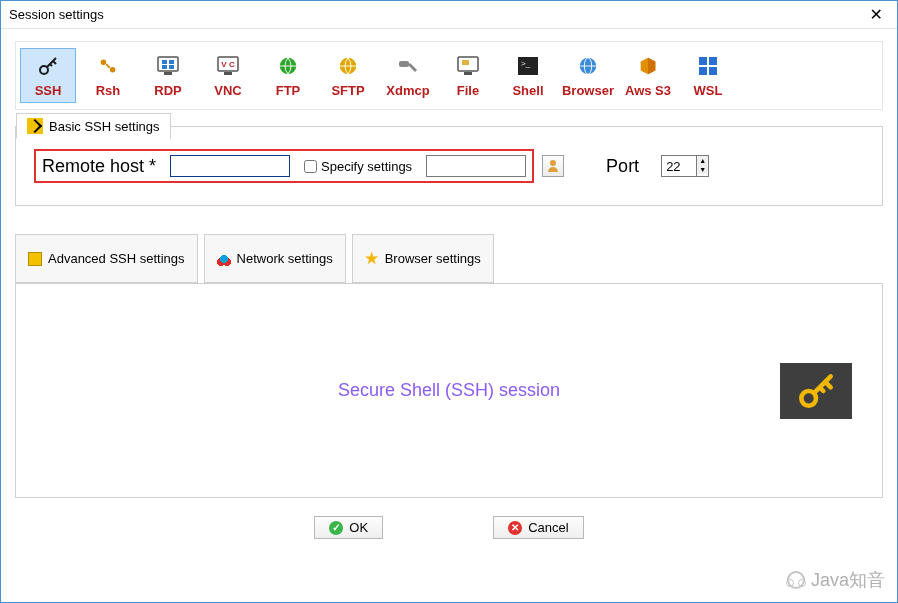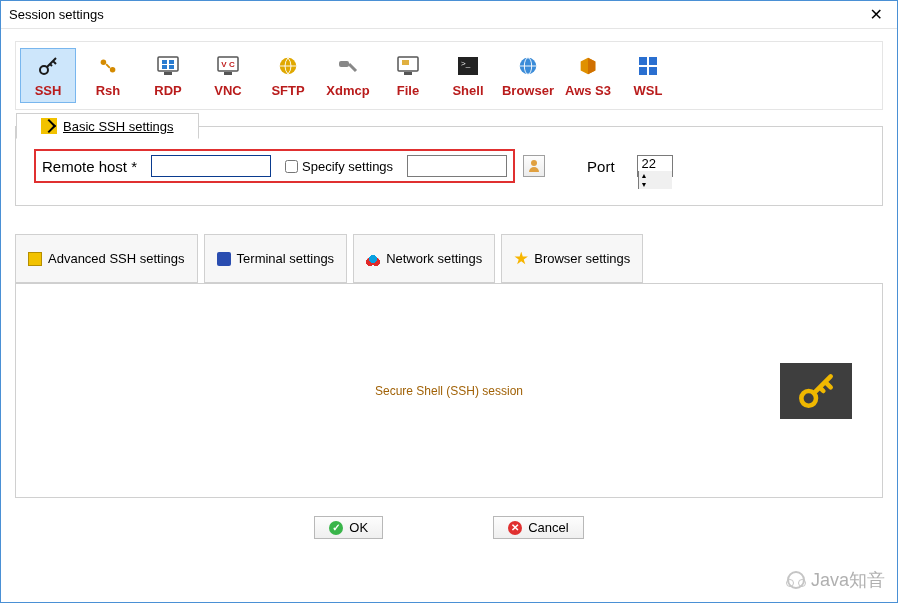--- a/index.html
+++ b/index.html
@@ -8,46 +8,46 @@
   .titlebar { display: flex; align-items: center; justify-content: space-between; height: 28px; padding: 0 8px; background: #fff; border-bottom: 1px solid #e5e5e5; }
   .titlebar-title { font-size: 13px; }
   .close-x { font-size: 16px; line-height: 1; padding: 2px 6px; cursor: pointer; }
   .content { padding: 12px 14px 0 14px; }
   .proto-row { display: flex; gap: 4px; border: 1px solid #e5e5e5; padding: 6px 4px; }
   .proto-item { width: 56px; display: flex; flex-direction: column; align-items: center; gap: 4px; padding: 4px 2px; border: 1px solid transparent; cursor: pointer; text-align: center; }
   .proto-item.selected { background: #cde6fb; border: 1px solid #78b6ee; }
   .proto-icon { width: 26px; height: 26px; display: flex; align-items: center; justify-content: center; }
   .proto-label { font-size: 13px; color: #b91c1c; font-weight: bold; }
   .basic-wrap { margin-top: 16px; border: 1px solid #d0d0d0; position: relative; padding: 22px 18px 22px 18px; }
-  .tab-chip { position: absolute; top: -14px; left: 0; background: #fff; border: 1px solid #d0d0d0; border-bottom: 1px solid #fff; display: inline-flex; align-items: center; gap: 6px; padding: 4px 24px; font-size: 13px; text-decoration: underline; }
+  .tab-chip { position: absolute; top: -14px; left: 0; background: #fff; border: 1px solid #d0d0d0; border-bottom: 1px solid #fff; display: inline-flex; align-items: center; gap: 6px; padding: 4px 10px; font-size: 13px; }
   .tab-chip .ic { width: 16px; height: 16px; background: #f2c200; display: inline-block; position: relative; }
   .tab-chip .ic::after { content: ""; position: absolute; width: 8px; height: 8px; border: 2px solid #000; border-left: none; border-top: none; transform: rotate(-45deg); left: 3px; top: 3px; }
   .basic-row { display: flex; align-items: center; gap: 8px; }
   .redbox { border: 2px solid #e03030; padding: 4px 6px; display: inline-flex; align-items: center; gap: 14px; }
-  .field-label { font-size: 15px; }
+  .field-label { font-size: 18px; }
   .text-input { border: 1px solid #7a7a7a; height: 22px; padding: 0 4px; font-family: inherit; font-size: 13px; }
   .host-input { width: 120px; border: 1px solid #0a3b8f; }
   .chk { display: inline-flex; align-items: center; gap: 4px; }
   .chk input { width: 13px; height: 13px; }
   .user-input { width: 100px; background: #fff; }
   .btn-user { width: 22px; height: 22px; border: 1px solid #a0a0a0; background: linear-gradient(#fdfdfd,#ececec); display: inline-flex; align-items: center; justify-content: center; cursor: pointer; }
   .port-wrap { display: inline-flex; align-items: center; gap: 22px; margin-left: 34px; }
-  .port-spin { display: inline-flex; align-items: stretch; border: 1px solid #7a7a7a; height: 22px; flex-direction: column; }
+  .port-spin { display: inline-flex; align-items: stretch; border: 1px solid #7a7a7a; height: 22px; }
   .port-spin input { border: none; width: 34px; padding: 0 4px; font-family: inherit; font-size: 13px; }
   .spin-btns { display: flex; flex-direction: column; border-left: 1px solid #7a7a7a; }
   .spin-btns span { font-size: 7px; line-height: 1; padding: 1px 2px; cursor: pointer; background: #f0f0f0; }
   .tabs2 { margin-top: 28px; display: flex; gap: 6px; }
   .tab2 { display: inline-flex; align-items: center; gap: 6px; padding: 16px 12px; border: 1px solid #d0d0d0; background: #f7f7f7; cursor: pointer; font-size: 13px; }
   .tab2 .ic2 { width: 14px; height: 14px; display: inline-block; }
   .ic-adv { background: #f2c200; border: 1px solid #b58e00; }
   .ic-term { background: #2a4db0; border-radius: 2px; }
   .ic-net { background: radial-gradient(circle, #0aa0e0 40%, transparent 41%), radial-gradient(circle at 30% 70%, #e02a2a 30%, transparent 31%), radial-gradient(circle at 70% 70%, #e02a2a 30%, transparent 31%); }
   .ic-book { background: #f7b500; clip-path: polygon(50% 0,61% 35%,98% 35%,68% 57%,79% 91%,50% 70%,21% 91%,32% 57%,2% 35%,39% 35%); }
   .panel { border: 1px solid #d0d0d0; border-top: 1px solid #cfcfcf; height: 215px; position: relative; display: flex; align-items: center; justify-content: center; }
-  .panel-title { font-size: 12px; color: #a16207; }
+  .panel-title { font-size: 18px; color: #8b5cf6; }
   .key-badge { position: absolute; right: 30px; top: 50%; transform: translateY(-50%); width: 72px; height: 56px; background: #3e3e3e; display: flex; align-items: center; justify-content: center; }
   .btn-row { display: flex; justify-content: center; gap: 110px; margin-top: 18px; }
   .dlg-btn { display: inline-flex; align-items: center; gap: 6px; border: 1px solid #b8b8b8; background: linear-gradient(#fdfdfd,#efefef); padding: 3px 14px; cursor: pointer; font-size: 13px; }
   .ok-ic { width: 14px; height: 14px; border-radius: 50%; background: #39b54a; display: inline-flex; align-items: center; justify-content: center; color: #fff; font-size: 10px; font-weight: bold; }
   .cancel-ic { width: 14px; height: 14px; border-radius: 50%; background: #e03030; display: inline-flex; align-items: center; justify-content: center; color: #fff; font-size: 10px; font-weight: bold; }
   .watermark { position: absolute; right: 12px; bottom: 10px; color: #b0b0b0; font-size: 18px; display: flex; align-items: center; gap: 6px; }
   .wm-ic { width: 18px; height: 18px; border: 2px solid #c5c5c5; border-radius: 50%; position: relative; }
   .wm-ic::before, .wm-ic::after { content: ""; position: absolute; border: 1.5px solid #c5c5c5; border-radius: 50%; }
   .wm-ic::before { width: 6px; height: 6px; left: -3px; top: 6px; }
   .wm-ic::after { width: 6px; height: 6px; right: -3px; top: 6px; }
@@ -101,20 +101,29 @@
               <rect x="2" y="2" width="20" height="14" rx="1" fill="none" stroke="#555" stroke-width="1.5"></rect>
               <rect x="8" y="17" width="8" height="3" fill="#555"></rect>
               <text x="12" y="12" font-size="8" text-anchor="middle" fill="#c02020" font-weight="bold">V C</text>
             </svg>
           </span>
         <span class="proto-label">VNC</span>
       </div>
       <div class="proto-item">
         <span class="proto-icon">
             <svg width="22" height="22" viewBox="0 0 24 24">
+              <circle cx="12" cy="12" r="9" fill="#2ba82b"></circle>
+              <path d="M3 12 H21 M12 3 a14 14 0 0 0 0 18 M12 3 a14 14 0 0 1 0 18" stroke="#fff" stroke-width="1" fill="none"></path>
+            </svg>
+          </span>
+        <span class="proto-label">FTP</span>
+      </div>
+      <div class="proto-item">
+        <span class="proto-icon">
+            <svg width="22" height="22" viewBox="0 0 24 24">
               <circle cx="12" cy="12" r="9" fill="#e0a800"></circle>
               <path d="M3 12 H21 M12 3 a14 14 0 0 0 0 18 M12 3 a14 14 0 0 1 0 18" stroke="#fff" stroke-width="1" fill="none"></path>
             </svg>
           </span>
         <span class="proto-label">SFTP</span>
       </div>
       <div class="proto-item">
         <span class="proto-icon">
             <svg width="24" height="22" viewBox="0 0 24 22">
               <rect x="3" y="6" width="10" height="6" rx="2" fill="#888"></rect>
@@ -207,24 +216,20 @@
         </div>
       </div>
     </div>
 
     <div class="tabs2">
       <div class="tab2">
           <span class="ic2 ic-adv"></span>
           <span>Advanced SSH settings</span>
         </div>
       <div class="tab2">
-          <span class="ic2 ic-term"></span>
-          <span>Terminal settings</span>
-        </div>
-      <div class="tab2">
           <span class="ic2 ic-net"></span>
           <span>Network settings</span>
         </div>
       <div class="tab2">
           <span class="ic2 ic-book"></span>
           <span>Browser settings</span>
         </div>
     </div>
     <div class="panel">
       <span class="panel-title">Secure Shell (SSH) session</span>

